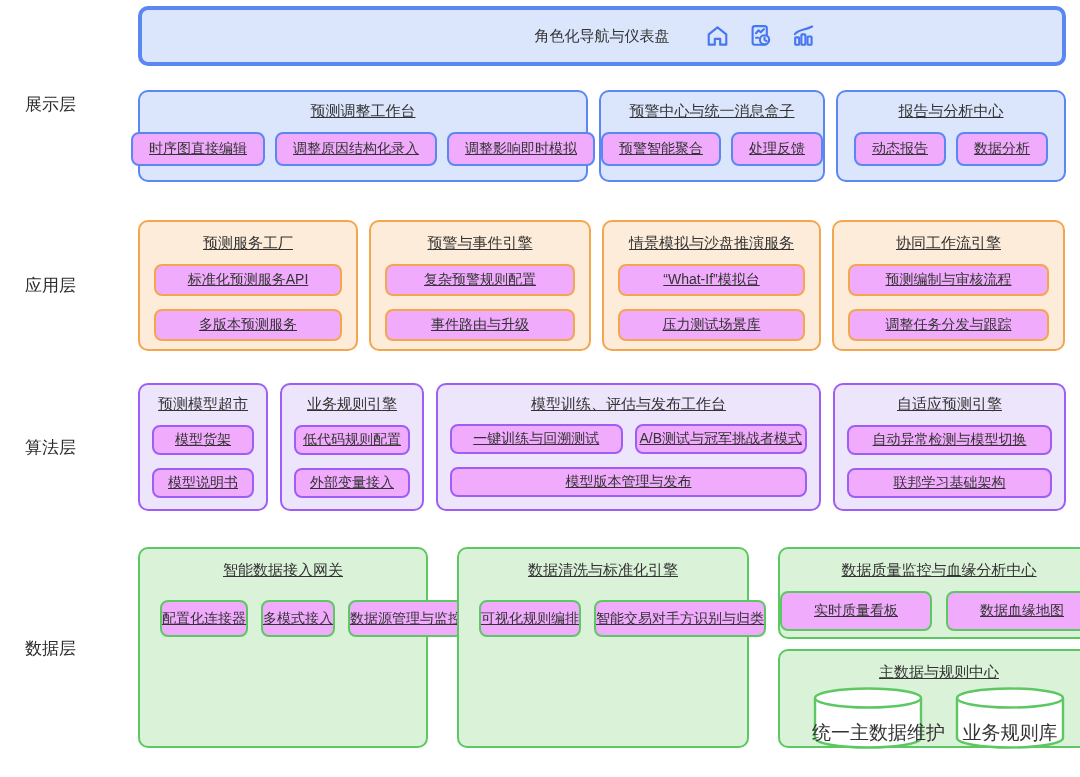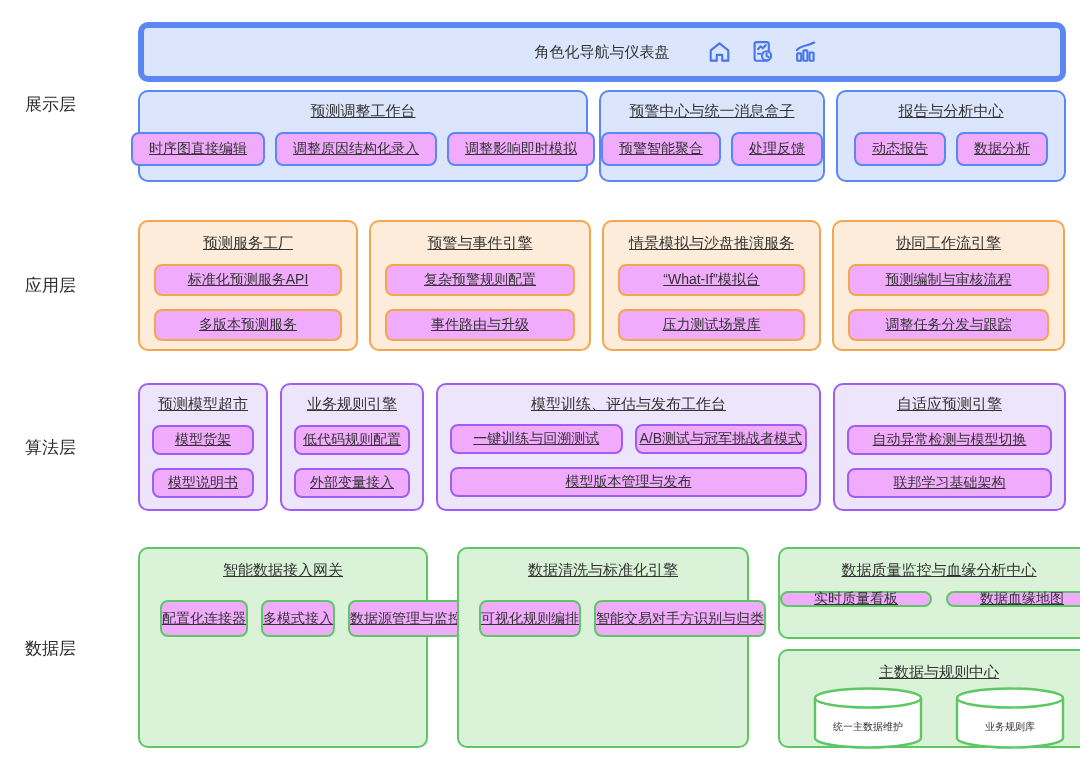--- a/index.html
+++ b/index.html
@@ -7,22 +7,22 @@
   .canvas{
     position:relative;width:1080px;height:777px;background:#ffffff;
     font-family:"Liberation Sans",sans-serif;color:#333;overflow:hidden;
   }
   .layer-label{
     position:absolute;left:25px;font-size:17px;color:#2b2b2b;
     transform:translateY(-50%);white-space:nowrap;
   }
   
   .banner{
-    position:absolute;left:138px;top:22px;width:928px;height:60px;box-sizing:border-box;
-    background:#dbe6fc;border:6px solid #4d7c0f;border-radius:10px;
+    position:absolute;left:138px;top:6px;width:928px;height:60px;box-sizing:border-box;
+    background:#dbe6fc;border:4px solid #4d7c0f;border-radius:10px;
     display:flex;align-items:center;justify-content:center;
   }
   .banner-title{font-size:15px;}
   .banner-icons{position:absolute;left:562px;top:50%;transform:translateY(-50%);display:flex;gap:16px;align-items:center;}
   .banner-icons svg{display:block;}
   
   .band{position:absolute;left:138px;width:928px;display:flex;box-sizing:border-box;}
   .band-presentation{top:90px;height:92px;gap:11px;}
   .band-application{top:220px;height:131px;gap:11px;}
   .band-algorithm{top:383px;height:128px;gap:12px;}
@@ -65,26 +65,26 @@
   .full-chip{width:100%;margin-top:13px;}
   
   .band-data .grp{padding:9px 20px 14px;}
   .dw1{width:290px;} .dw2{width:292px;}
   .dcol{width:322px;display:flex;flex-direction:column;gap:10px;flex:none;}
   .dstack{display:flex;flex-direction:row;gap:13px;width:100%;margin-top:18px;}
   .band-data .dstack .chip{height:37px;width:100%;}
   .dq{height:92px;padding:7px 14px 10px;}
   .dm{height:99px;padding:5px 14px 8px;}
   .dq-row{display:flex;gap:14px;margin-top:9px;justify-content:center;width:100%;}
-  .dq-row .chip{height:16px;padding:0 32px;}
+  .dq-row .chip{height:40px;padding:0 32px;}
   .cyl-row{display:flex;gap:30px;margin-top:2px;justify-content:center;width:100%;}
   .cyl{position:relative;width:112px;height:64px;}
   .cyl-label{
     position:absolute;left:0;top:34px;width:100%;text-align:center;
-    font-size:10px;white-space:nowrap;
+    font-size:19px;white-space:nowrap;
   }
 </style>
 </head>
 <body>
 
 <div class="canvas">
 
   <div class="layer-label" style="top:104px;">展示层</div>
   <div class="layer-label" style="top:285px;">应用层</div>
   <div class="layer-label" style="top:447px;">算法层</div>

